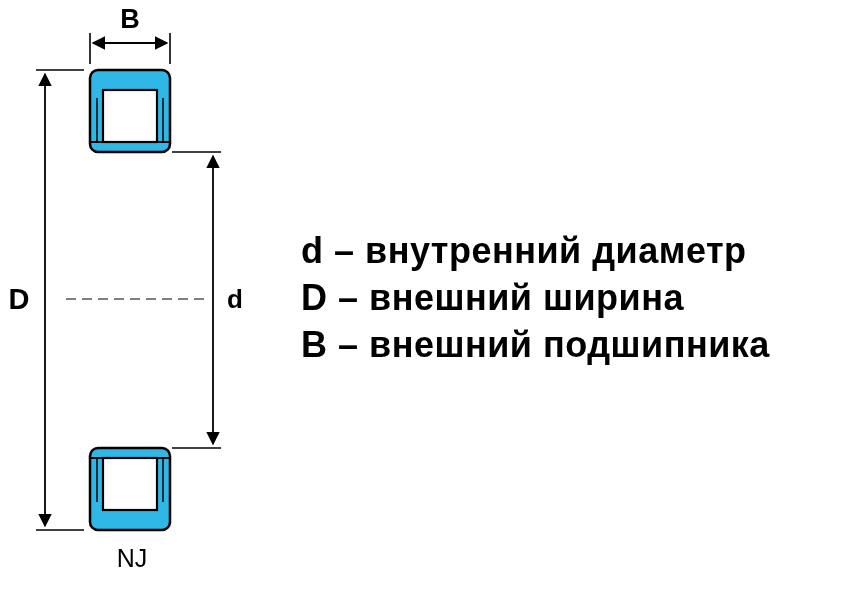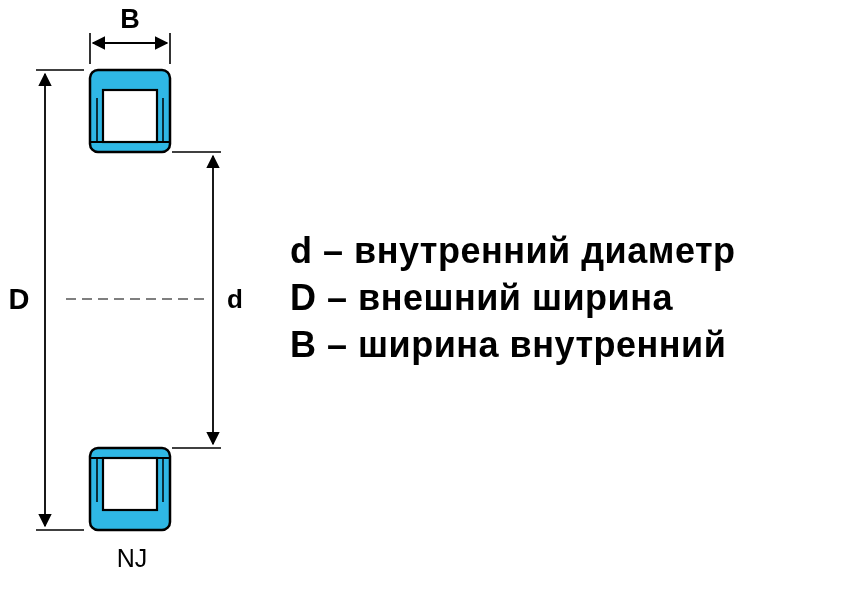--- a/index.html
+++ b/index.html
@@ -20,21 +20,21 @@
     left: 0;
     top: 0;
   }
   .dim-text {
     font-family: "Liberation Sans", sans-serif;
     font-weight: bold;
     fill: #000000;
   }
   .legend {
     position: absolute;
-    left: 290px;
+    left: 301px;
     top: 227px;
     color: #000000;
     font-weight: bold;
     font-size: 36px;
     line-height: 47px;
     white-space: nowrap;
     letter-spacing: 0.5px;
   }
   .legend-line {
     height: 47px;
@@ -90,16 +90,16 @@
       <line x1="213" y1="156" x2="213" y2="444" stroke="#000000" stroke-width="1.8" marker-start="url(#arr)" marker-end="url(#arr)"></line>
       <text x="235" y="308" text-anchor="middle" font-size="26" class="dim-text">d</text>
     </g>
 
     <text x="132" y="567" text-anchor="middle" font-size="25" class="dim-text" style="font-weight:normal">NJ</text>
   </svg>
 
   <div class="legend">
     <div class="legend-line">d – внутренний диаметр</div>
     <div class="legend-line">D – внешний ширина</div>
-    <div class="legend-line">B – ширина внутренний</div>
+    <div class="legend-line">B – внешний подшипника</div>
   </div>
 
 </div>
 
 </body></html>

